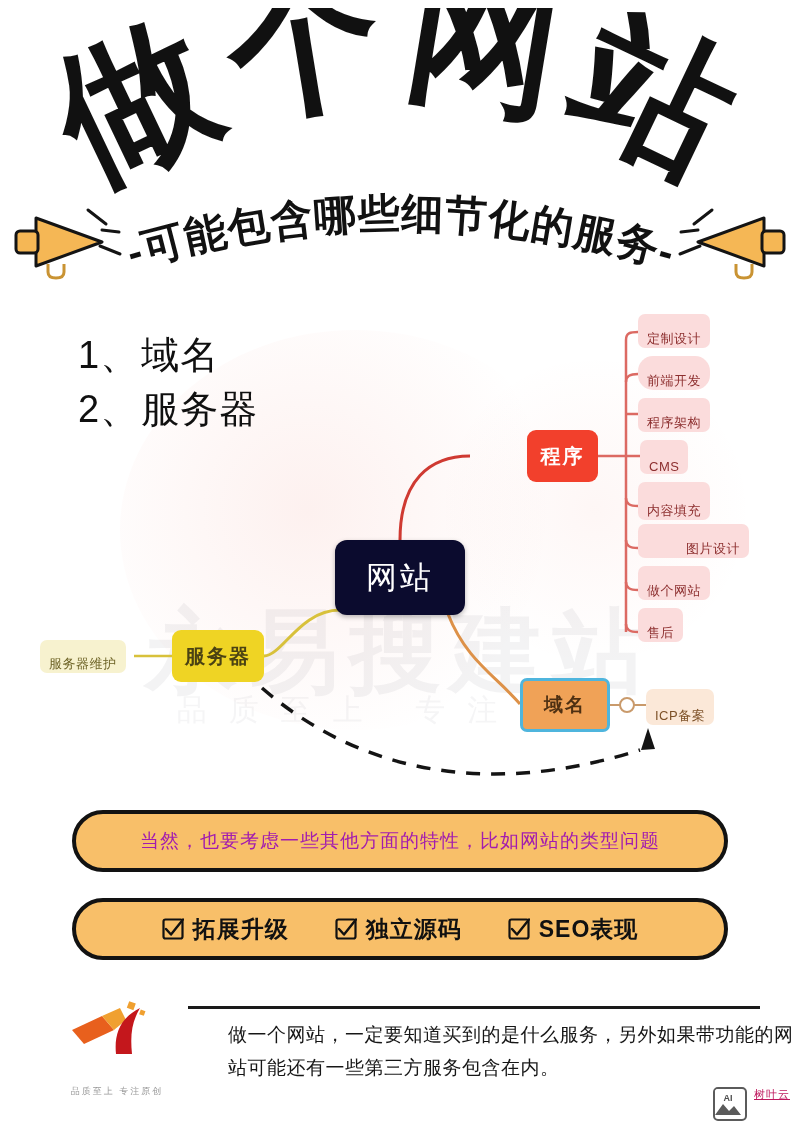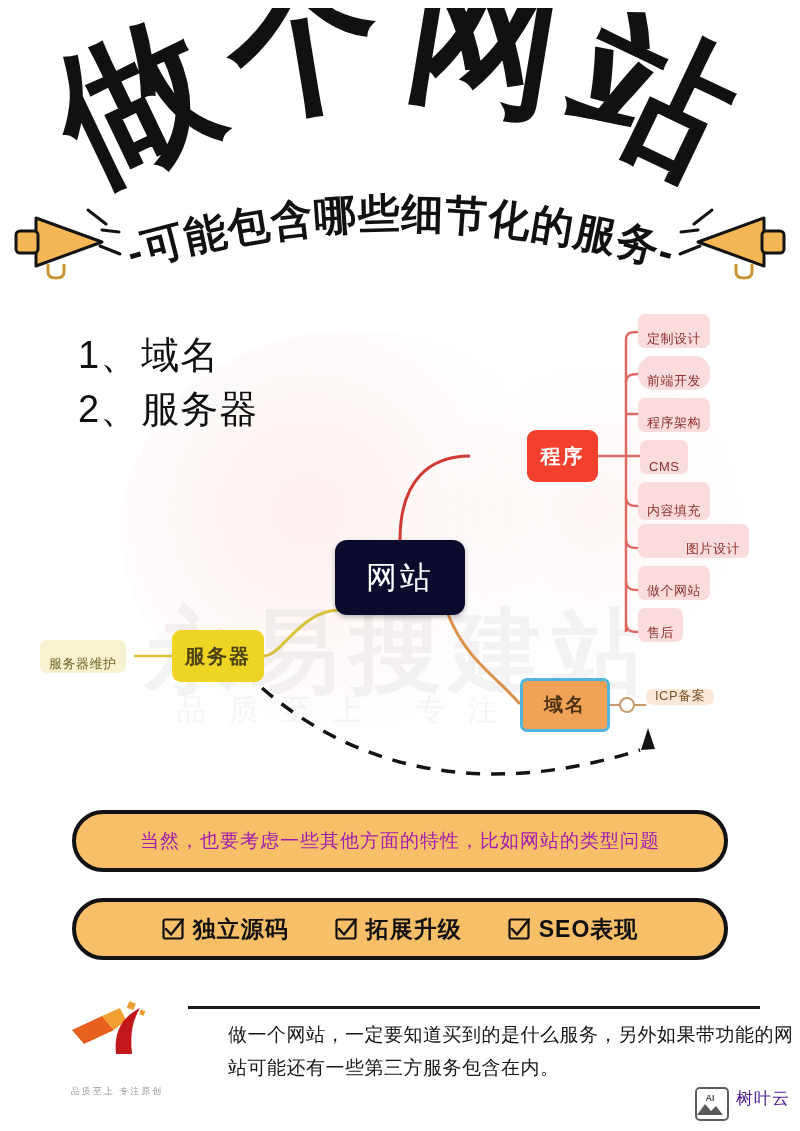--- a/index.html
+++ b/index.html
@@ -285,23 +285,24 @@
   }
   .badge-icon {
     width: 30px; height: 30px;
     border: 2px solid #5b5b5b;
     border-radius: 5px;
     position: relative;
     overflow: hidden;
     background: #ffffff;
   }
   .badge-label {
-    font-size: 17px;
-    color: #4c1d95;
+    font-size: 11px;
+    color: #be185d;
     letter-spacing: 1px;
+    text-decoration: underline;
   }
 </style>
 </head>
 <body>
 
 <div id="poster">
 
   <div class="bg-blob b1"></div>
   <div class="bg-blob b2"></div>
   <div class="watermark">永易搜建站</div>
@@ -427,49 +428,49 @@
     <div class="node node-server" style="left:172px; top:340px; width:92px; height:52px;">
       <span>服务器</span>
     </div>
     <div class="leaf leaf-server" style="left:40px; top:350px; height:33px;">
       <span>服务器维护</span>
     </div>
 
     <div class="node node-domain" style="left:520px; top:388px; width:90px; height:54px;">
       <span>域名</span>
     </div>
-    <div class="leaf leaf-domain" style="left:646px; top:399px; height:16px;">
+    <div class="leaf leaf-domain" style="left:646px; top:399px; height:36px;">
       <span>ICP备案</span>
     </div>
   </div>
 
   <div class="callout callout-note">
     <span>当然，也要考虑一些其他方面的特性，比如网站的类型问题</span>
   </div>
 
   <div class="callout callout-checks">
+
+    <div class="check-item">
+      <span class="check-box">
+        <svg viewBox="0 0 22 22" width="22" height="22">
+          <rect x="1.5" y="1.5" width="19" height="19" rx="2" fill="none" stroke="#111111" stroke-width="2.2"></rect>
+          <path d="M 4,11 L 9,16.5 L 21,1.5" fill="none" stroke="#111111" stroke-width="2.4" stroke-linecap="round" stroke-linejoin="round"></path>
+        </svg>
+      </span>
+      <span>拓展升级</span>
+    </div>
 
     <div class="check-item">
       <span class="check-box">
         <svg viewBox="0 0 22 22" width="22" height="22">
           <rect x="1.5" y="1.5" width="19" height="19" rx="2" fill="none" stroke="#111111" stroke-width="2.2"></rect>
           <path d="M 4,11 L 9,16.5 L 21,1.5" fill="none" stroke="#111111" stroke-width="2.4" stroke-linecap="round" stroke-linejoin="round"></path>
         </svg>
       </span>
       <span>独立源码</span>
-    </div>
-
-    <div class="check-item">
-      <span class="check-box">
-        <svg viewBox="0 0 22 22" width="22" height="22">
-          <rect x="1.5" y="1.5" width="19" height="19" rx="2" fill="none" stroke="#111111" stroke-width="2.2"></rect>
-          <path d="M 4,11 L 9,16.5 L 21,1.5" fill="none" stroke="#111111" stroke-width="2.4" stroke-linecap="round" stroke-linejoin="round"></path>
-        </svg>
-      </span>
-      <span>拓展升级</span>
     </div>
 
     <div class="check-item">
       <span class="check-box">
         <svg viewBox="0 0 22 22" width="22" height="22">
           <rect x="1.5" y="1.5" width="19" height="19" rx="2" fill="none" stroke="#111111" stroke-width="2.2"></rect>
           <path d="M 4,11 L 9,16.5 L 21,1.5" fill="none" stroke="#111111" stroke-width="2.4" stroke-linecap="round" stroke-linejoin="round"></path>
         </svg>
       </span>
       <span>SEO表现</span>

